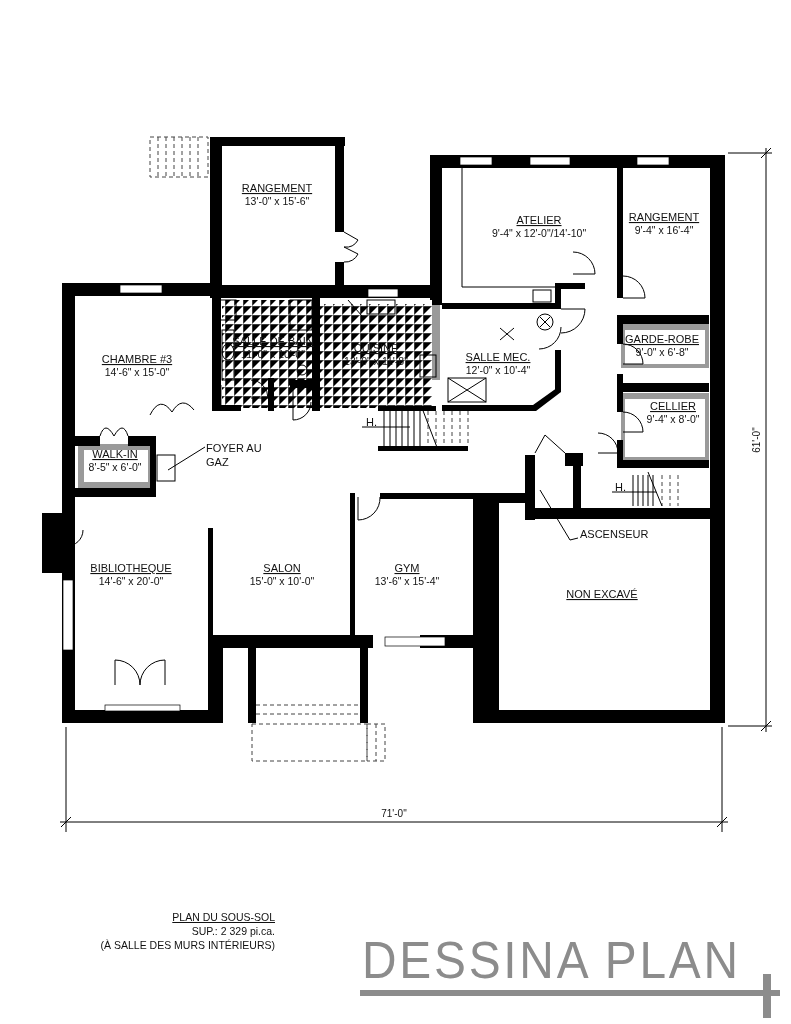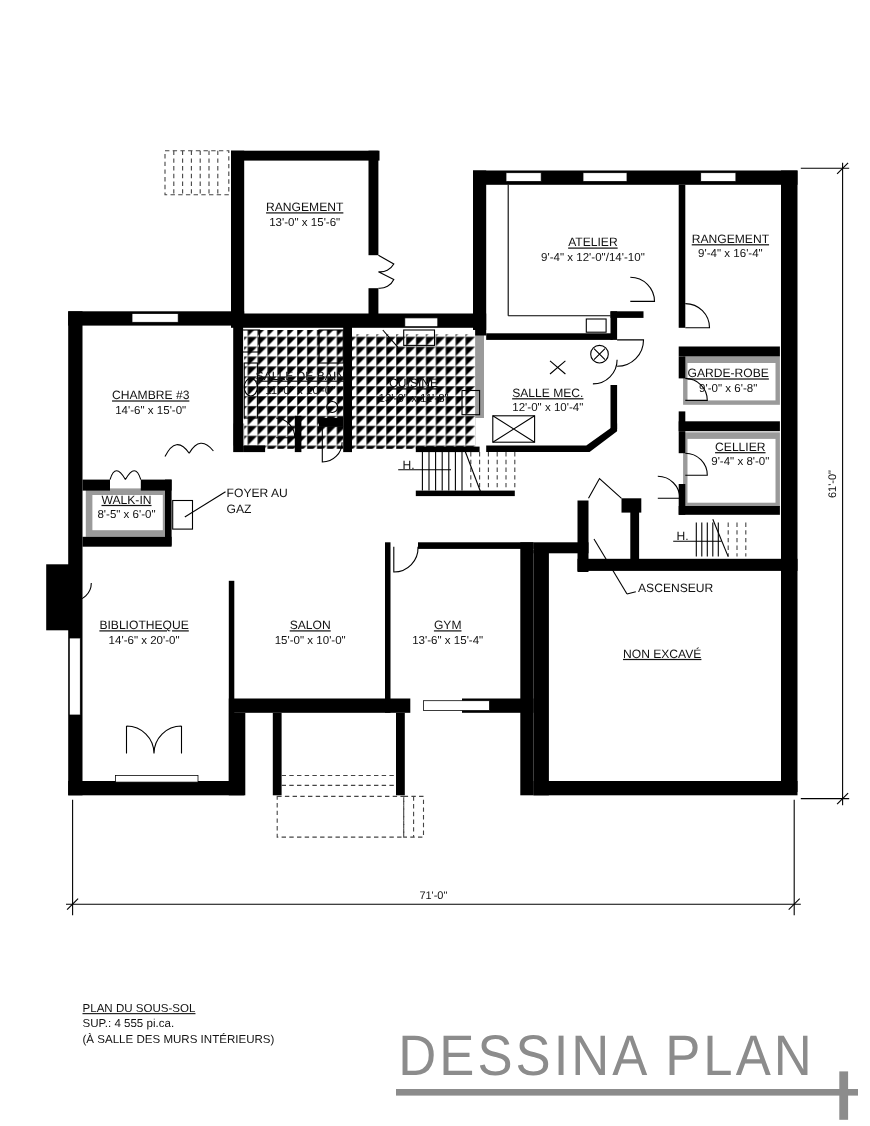--- a/index.html
+++ b/index.html
@@ -7,21 +7,21 @@
   #plan { position: absolute; left: 0; top: 0; width: 791px; height: 1024px; }
   .room-name { font-family: "Liberation Sans", sans-serif; font-size: 11px; text-anchor: middle; fill: #111; text-decoration: underline; }
   .room-dim { font-family: "Liberation Sans", sans-serif; font-size: 10.5px; text-anchor: middle; fill: #111; }
   .label { font-family: "Liberation Sans", sans-serif; font-size: 11px; fill: #111; }
   .dimtext { font-family: "Liberation Sans", sans-serif; font-size: 10px; fill: #111; }
   .wall { fill: #000; }
   .thin { stroke: #000; stroke-width: 1; fill: none; }
   .dash { stroke: #444; stroke-width: 1; fill: none; stroke-dasharray: 4 3; }
   .grey { fill: #9a9a9a; }
   .tile { stroke: #bbb; stroke-width: 0.6; }
-  .title-block { position: absolute; left: 75px; top: 910px; width: 200px; text-align: left; font-size: 10.5px; color: #111; line-height: 14px; }
+  .title-block { position: absolute; left: 75px; top: 910px; width: 200px; text-align: right; font-size: 10.5px; color: #111; line-height: 14px; }
   .title-block .t { text-decoration: underline; }
   .brand { position: absolute; left: 362px; top: 930px; font-family: "Liberation Sans", sans-serif; font-size: 52px; font-weight: normal; color: #8c8c8c; letter-spacing: 3px; transform: scaleX(0.92); transform-origin: left; }
   .brand-bar { position: absolute; left: 360px; top: 990px; width: 420px; height: 6px; background: #8c8c8c; }
   .brand-plus-v { position: absolute; left: 763px; top: 974px; width: 8px; height: 44px; background: #8c8c8c; }
 </style>
 </head>
 <body>
 
 <svg id="plan" viewBox="0 0 791 1024" xmlns="http://www.w3.org/2000/svg">
 
@@ -303,19 +303,19 @@
     <line class="thin" x1="728" y1="726" x2="772" y2="726"></line>
     <line class="thin" x1="766" y1="148" x2="766" y2="732"></line>
     <line class="thin" x1="761" y1="158" x2="771" y2="148"></line>
     <line class="thin" x1="761" y1="731" x2="771" y2="721"></line>
     <text class="dimtext" x="760" y="440" text-anchor="middle" transform="rotate(-90 760 440)">61'-0"</text>
   </g>
 </svg>
 
 <div class="title-block">
   <div class="t">PLAN DU SOUS-SOL</div>
-  <div>SUP.: 4 555 pi.ca.</div>
+  <div>SUP.: 2 329 pi.ca.</div>
   <div>(À SALLE DES MURS INTÉRIEURS)</div>
 </div>
 
 <div class="brand">DESSINA PLAN</div>
 <div class="brand-bar"></div>
 <div class="brand-plus-v"></div>
 
 </body></html>

